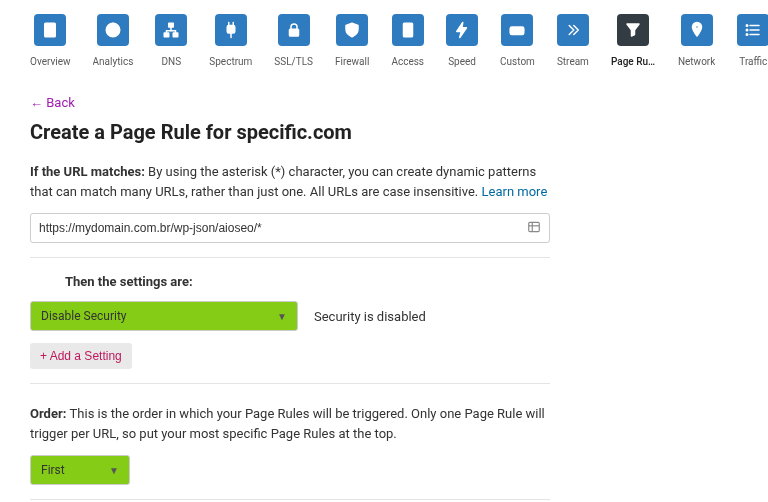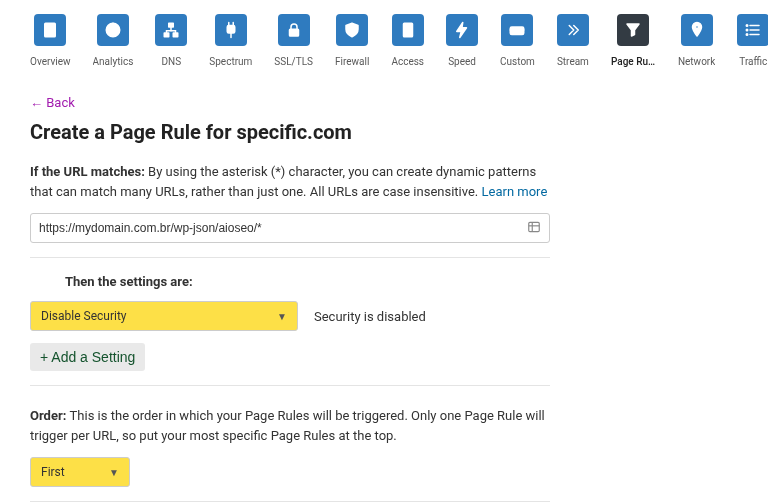--- a/index.html
+++ b/index.html
@@ -16,25 +16,25 @@
   h1 { font-size:20px; font-weight:700; margin-top:10px; color:#222; }
   .section { margin-top:18px; font-size:13px; color:#333; line-height:1.5; max-width:520px; }
   .section b { font-weight:700; }
   .learn { color:#0369a1; cursor:pointer; }
   .url-input { margin-top:12px; width:520px; height:30px; border:1px solid #ccc; border-radius:3px; display:flex; align-items:center; padding:0 8px; font-size:12px; color:#333; position:relative; }
   .url-input input { border:none; outline:none; flex:1; font-size:12px; color:#333; background:transparent; }
   .url-input .end-ico { color:#888; }
   .hr { border:none; border-top:1px solid #e4e4e4; margin-top:14px; width:520px; }
   .subhead { font-weight:700; margin-top:16px; font-size:13px;margin-left:35px; }
   .row { display:flex; align-items:center; gap:16px; margin-top:12px; }
-  .select { width:268px; height:30px; border:1px solid #ccc; border-radius:3px; display:flex; align-items:center; justify-content:space-between; padding:1px 10px; font-size:12px; color:#333; cursor:pointer; background:#fde047;}
+  .select { width:268px; height:30px; border:1px solid #ccc; border-radius:3px; display:flex; align-items:center; justify-content:space-between; padding:1px 10px; font-size:12px; color:#333; cursor:pointer; background:#84cc16;}
   .select.small { width:100px; }
   .select .caret { font-size:10px; color:#555; }
   .status-text { font-size:13px; color:#333; }
-  .add-btn { margin-top:12px; background:#e9e9e9; border:none; border-radius:3px; padding:6px 10px; font-size:14px; color:#14532d; cursor:pointer; }
+  .add-btn { margin-top:12px; background:#e9e9e9; border:none; border-radius:3px; padding:6px 10px; font-size:12px; color:#be185d; cursor:pointer; }
   .order-text { margin-top:20px; font-size:13px; line-height:1.5; max-width:520px; }
 </style>
 </head>
 <body>
 
 <div class="wrap">
   <div class="nav" id="nav">
       <div class="nav-item">
         <div class="nav-icon">
           <svg viewBox="0 0 24 24" fill="#fff" stroke="#fff" stroke-width="2" stroke-linecap="round" stroke-linejoin="round">

